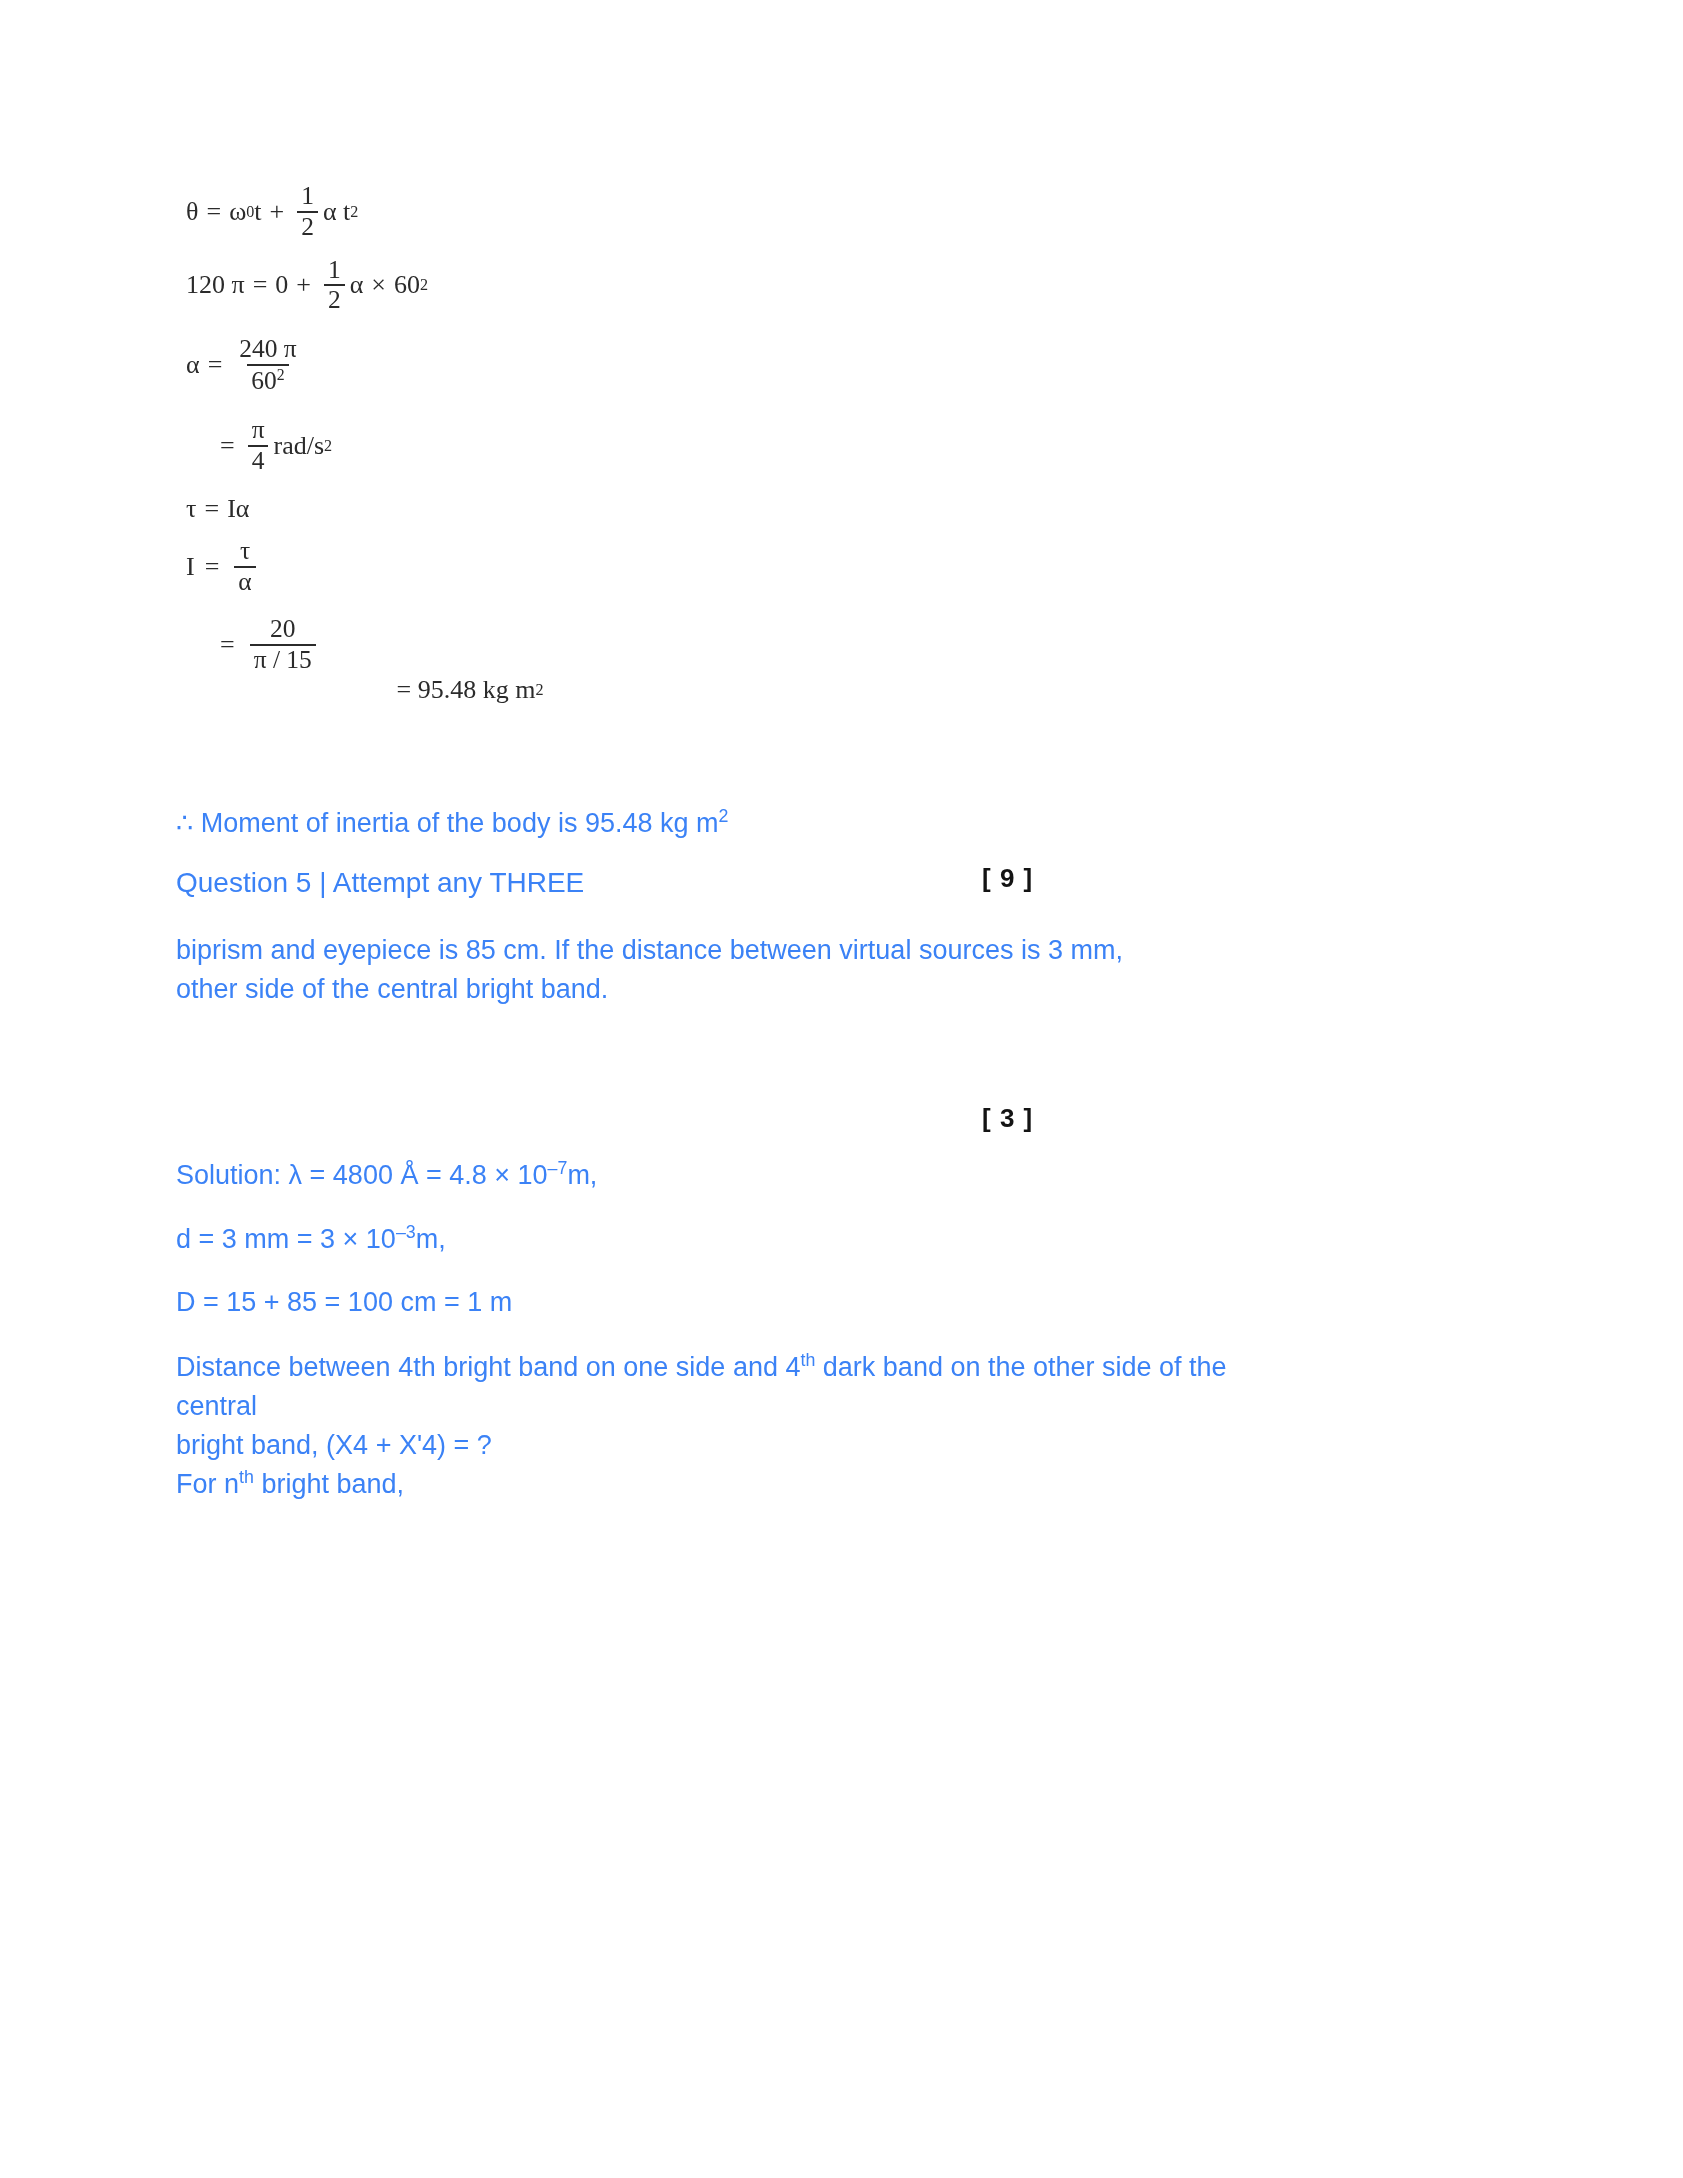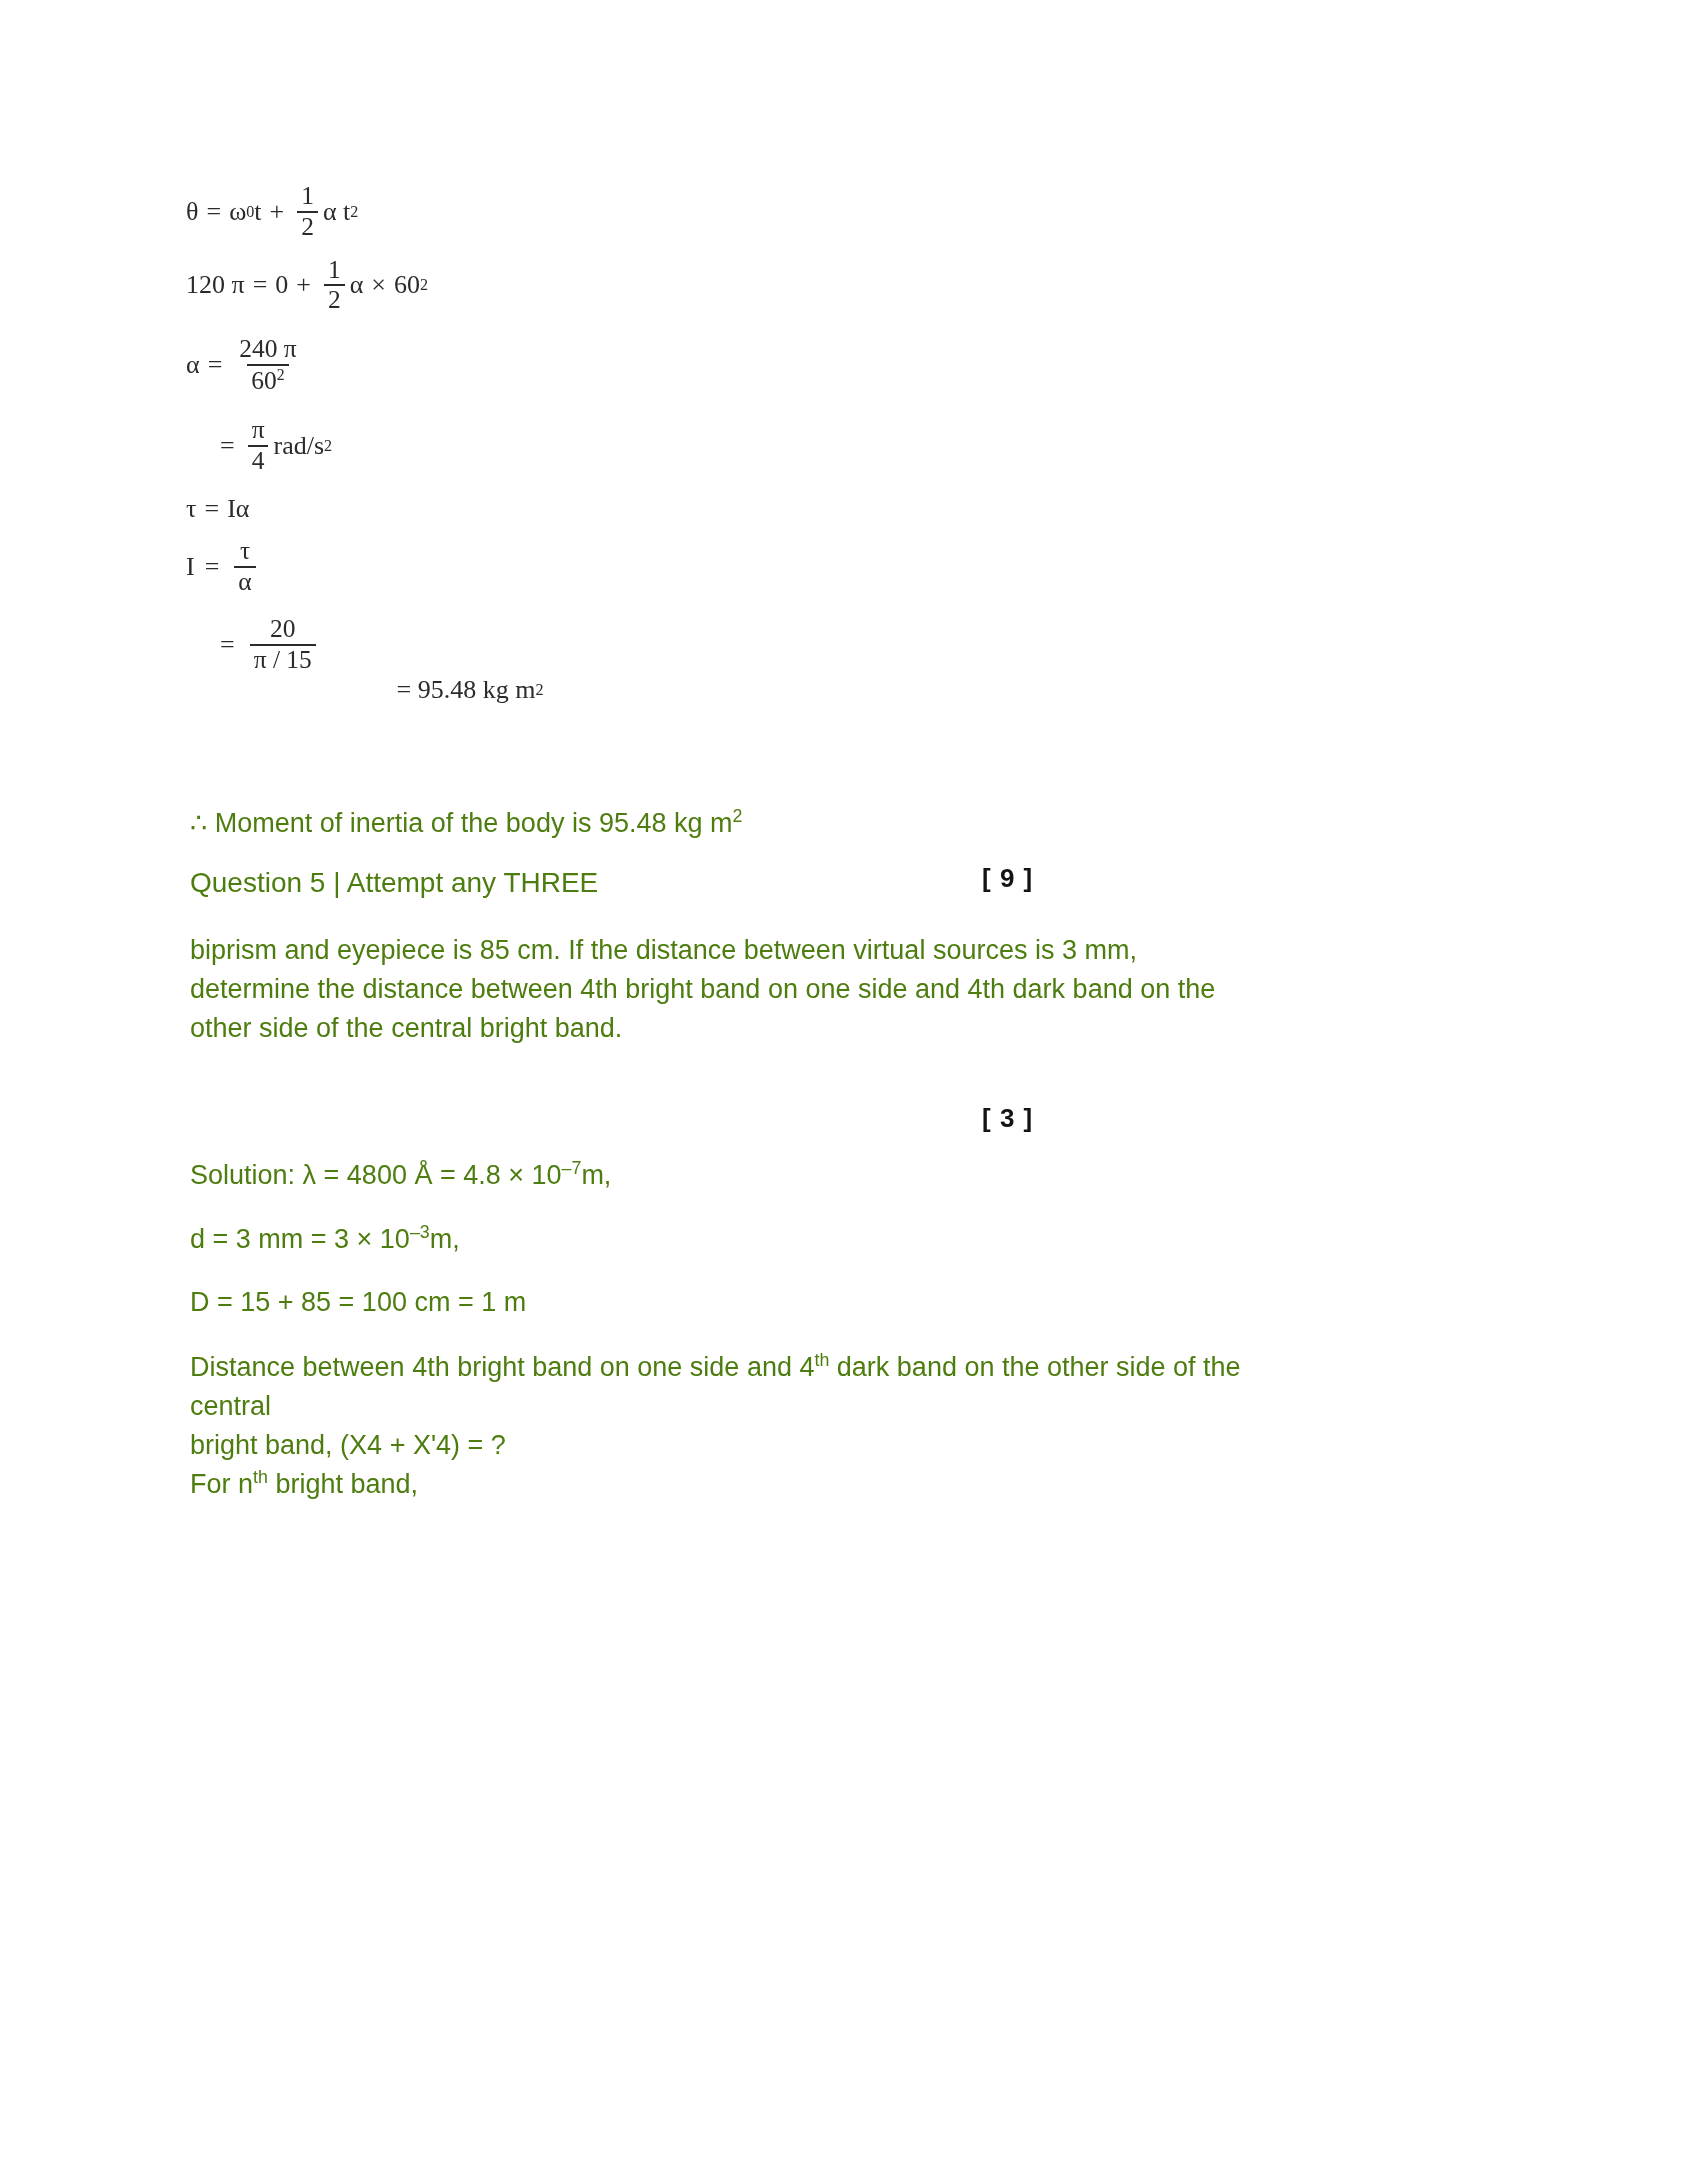--- a/index.html
+++ b/index.html
@@ -61,25 +61,25 @@
     border-top: 2px solid #2b2b2b;
     font-size: 0.98em;
   }
   sup.sm { font-size: 0.62em; vertical-align: super; }
   sub.sm { font-size: 0.62em; vertical-align: sub; }
 
   .indent1 { margin-left: 14px; justify-content: center; }
   .indent2 { margin-left: 34px; }
   .para {
     position: absolute;
-    left: 190px;
+    left: 176px;
     width: 1267px;
     font-size: 27px;
     line-height: 1.44;
-    color: #4d7c0f;
+    color: #3b82f6;
   }
   .bold { font-weight: normal; }
   .marks {
     position: absolute;
     font-weight: bold;
     font-size: 26px;
     letter-spacing: 1px;
     color: #141414;
   }
   .tiny-sup { font-size: 0.66em; vertical-align: super; }
@@ -180,21 +180,20 @@
 
   <div class="para bold" style="top:863px;font-size:28px">
     <span>Question 5 | Attempt any THREE</span>
   </div>
   <div class="marks" style="left:982px;top:863px">
     <span>[ 9 ]</span>
   </div>
 
   <div class="para" style="top:931px">
     <div class="nowrapline">biprism and eyepiece is 85 cm. If the distance between virtual sources is 3 mm,</div>
-    <div class="nowrapline">determine the distance between 4th bright band on one side and 4th dark band on the</div>
     <div class="nowrapline">other side of the central bright band.</div>
   </div>
   <div class="marks" style="left:982px;top:1103px">
     <span>[ 3 ]</span>
   </div>
 
   <div class="para" style="top:1156px">
     <span class="nowrapline">
       <span class="bold">Solution:</span><span> λ = 4800 Å = 4.8 × 10</span><span class="tiny-sup">–7</span><span>m,</span>
     </span>

